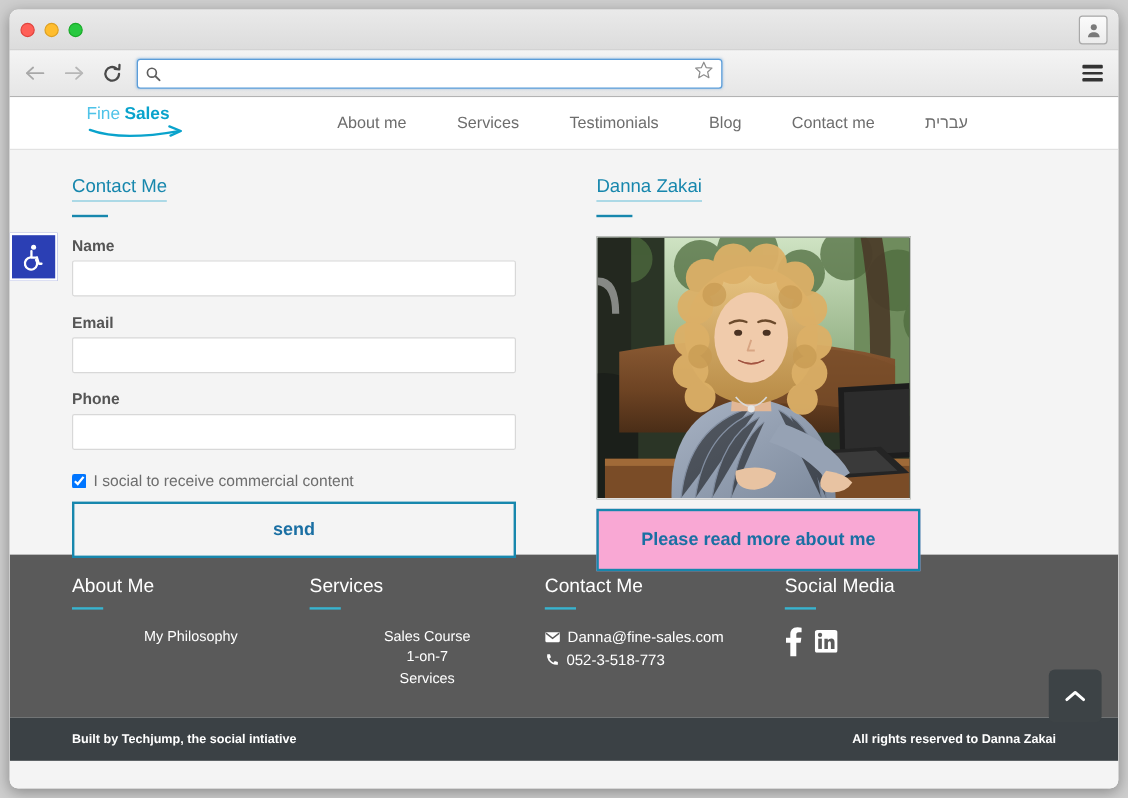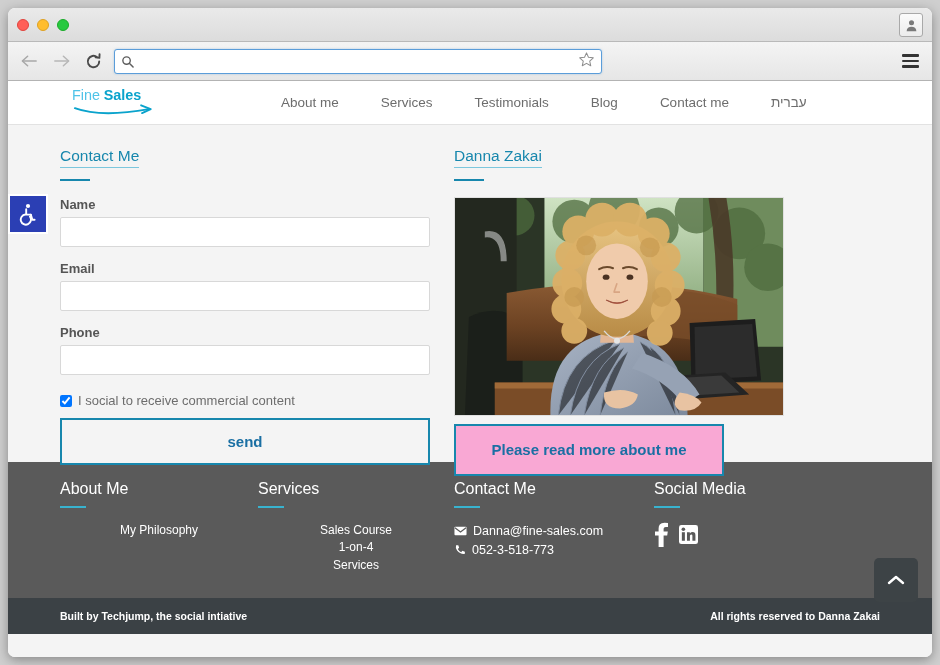--- a/index.html
+++ b/index.html
@@ -117,21 +117,21 @@
 
   
   .main {
     background: #f4f4f4;
     padding: 22px 0 0 0;
     height: 337px;
     position: relative;
   }
   .container { width: 820px; margin: 0 auto; display: flex; gap: 24px; }
   .col-left  { width: 370px; }
-  .col-right { width: 330px; }
+  .col-right { width: 262px; margin-left: 43px; }
 
   .section-title {
     color: #1787ad;
     font-size: 15.5px;
     margin: 0 0 8px 0;
     font-weight: normal;
     display: inline-block;
     border-bottom: 1px solid #7cc7dd;
     padding-bottom: 2px;
   }
@@ -502,21 +502,21 @@
         <div class="fcol c1">
           <h4>About Me</h4>
           <div class="rule"></div>
           <a class="line" href="#" style="text-decoration:none;color:#fff;display:block;">My Philosophy</a>
         </div>
 
         <div class="fcol c2">
           <h4>Services</h4>
           <div class="rule"></div>
           <a class="line" href="#" style="text-decoration:none;color:#fff;display:block;">Sales Course</a>
-          <a class="line" href="#" style="text-decoration:none;color:#fff;display:block;">1-on-4</a>
+          <a class="line" href="#" style="text-decoration:none;color:#fff;display:block;">1-on-7</a>
           <a class="line" href="#" style="text-decoration:none;color:#fff;display:block;">Services</a>
         </div>
 
         <div class="fcol c3">
           <h4>Contact Me</h4>
           <div class="rule"></div>
           <div class="contact-line">
             <svg width="13" height="10" viewBox="0 0 14 10">
               <rect x="0.5" y="0.5" width="13" height="9" rx="1" fill="#fff"></rect>
               <path d="M1 1.4 L7 6 L13 1.4" fill="none" stroke="#5a5a5a" stroke-width="1.3"></path>

